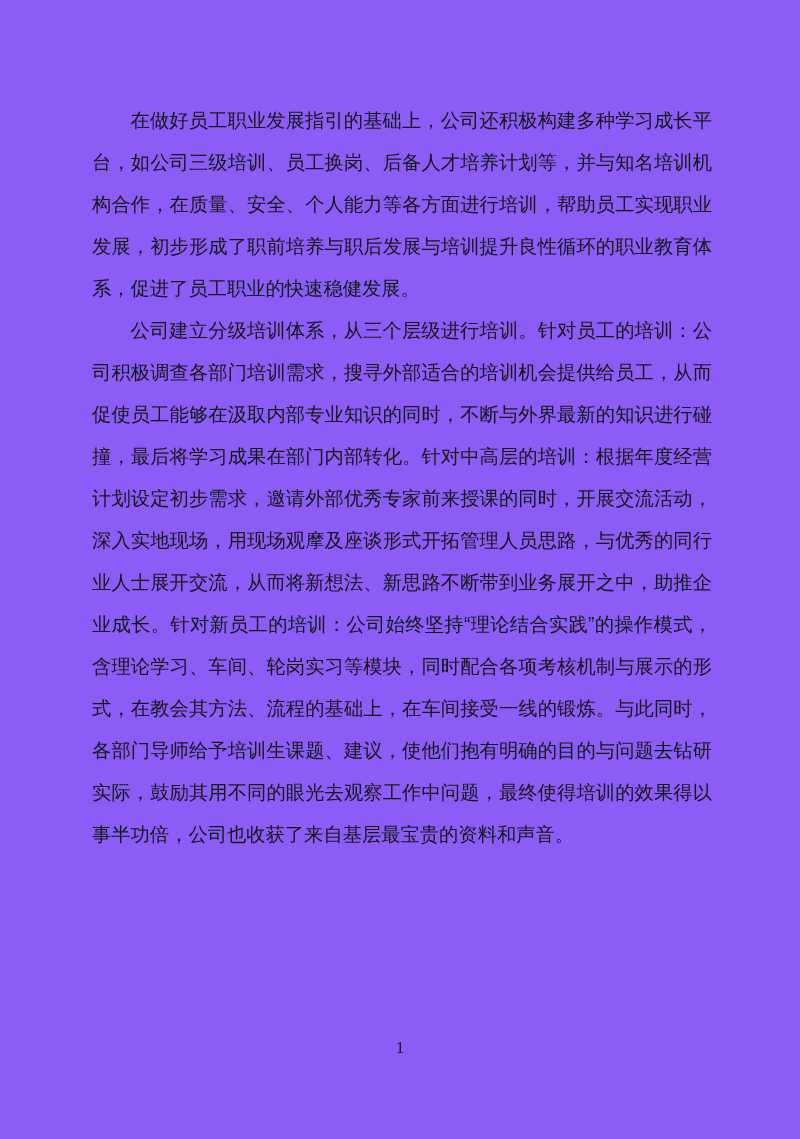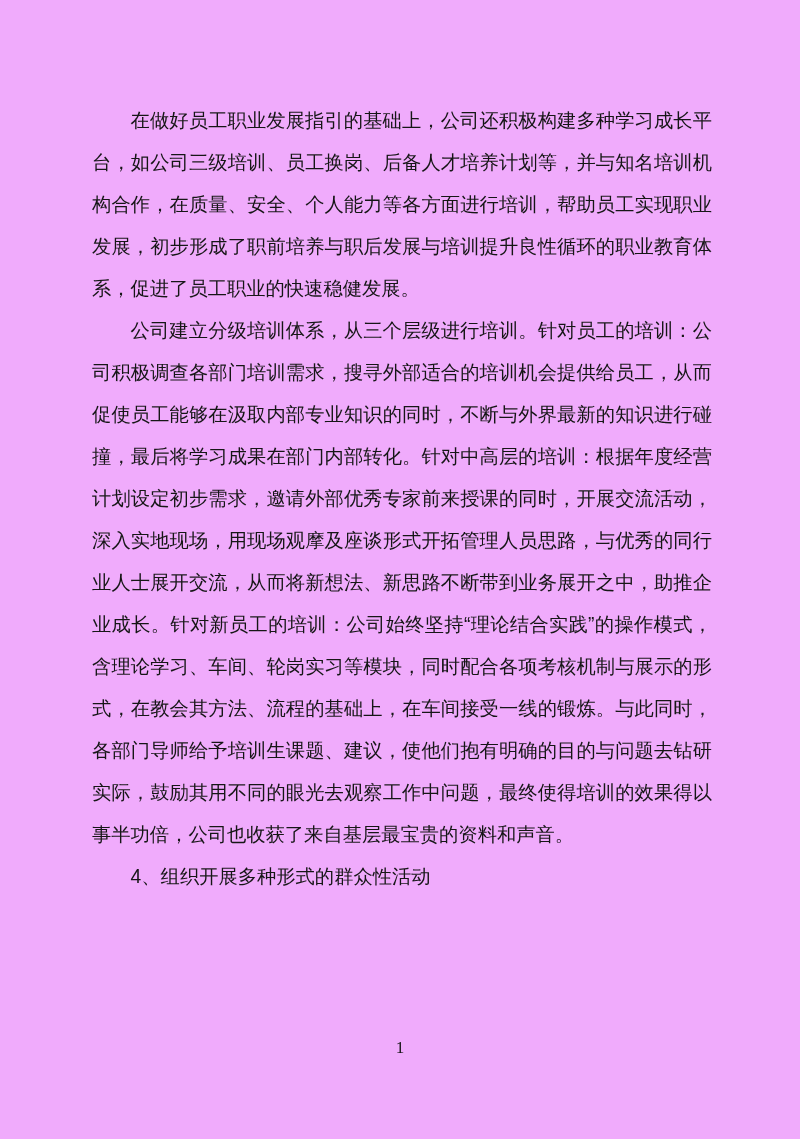--- a/index.html
+++ b/index.html
@@ -4,21 +4,21 @@
 <style>
   html, body {
     margin: 0;
     padding: 0;
     background: #ffffff;
   }
   .page {
     position: relative;
     width: 800px;
     height: 1139px;
-    background: #f0abfc;
+    background: #8b5cf6;
     overflow: hidden;
     font-family: "Liberation Sans", sans-serif;
     color: #161616;
   }
   .doc-body {
     position: absolute;
     left: 92px;
     top: 100px;
     width: 620px;
   }
@@ -46,19 +46,18 @@
     color: #161616;
   }
 </style>
 </head>
 <body>
 
 <div class="page">
   <div class="doc-body">
     <p class="para">在做好员工职业发展指引的基础上，公司还积极构建多种学习成长平台，如公司三级培训、员工换岗、后备人才培养计划等，并与知名培训机构合作，在质量、安全、个人能力等各方面进行培训，帮助员工实现职业发展，初步形成了职前培养与职后发展与培训提升良性循环的职业教育体系，促进了员工职业的快速稳健发展。</p>
     <p class="para">公司建立分级培训体系，从三个层级进行培训。针对员工的培训：公司积极调查各部门培训需求，搜寻外部适合的培训机会提供给员工，从而促使员工能够在汲取内部专业知识的同时，不断与外界最新的知识进行碰撞，最后将学习成果在部门内部转化。针对中高层的培训：根据年度经营计划设定初步需求，邀请外部优秀专家前来授课的同时，开展交流活动，深入实地现场，用现场观摩及座谈形式开拓管理人员思路，与优秀的同行业人士展开交流，从而将新想法、新思路不断带到业务展开之中，助推企业成长。针对新员工的培训：公司始终坚持“理论结合实践”的操作模式，含理论学习、车间、轮岗实习等模块，同时配合各项考核机制与展示的形式，在教会其方法、流程的基础上，在车间接受一线的锻炼。与此同时，各部门导师给予培训生课题、建议，使他们抱有明确的目的与问题去钻研实际，鼓励其用不同的眼光去观察工作中问题，最终使得培训的效果得以事半功倍，公司也收获了来自基层最宝贵的资料和声音。</p>
-    <p class="para">4、组织开展多种形式的群众性活动</p>
   </div>
 
   <div class="footer">
     <span class="page-number">1</span>
   </div>
 </div>
 
 </body></html>

